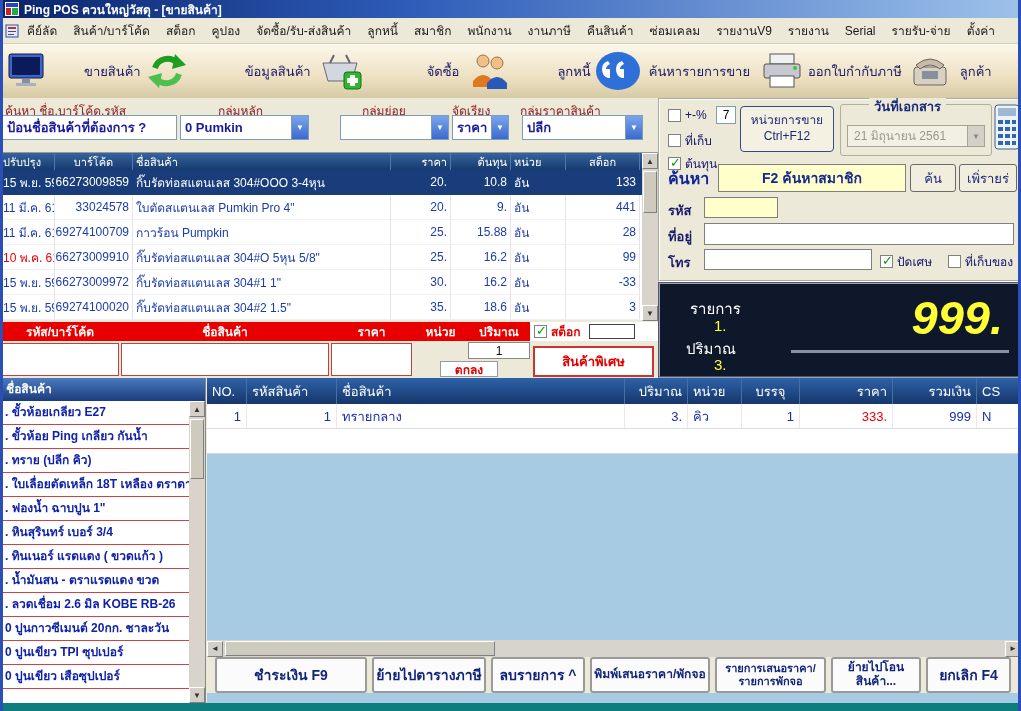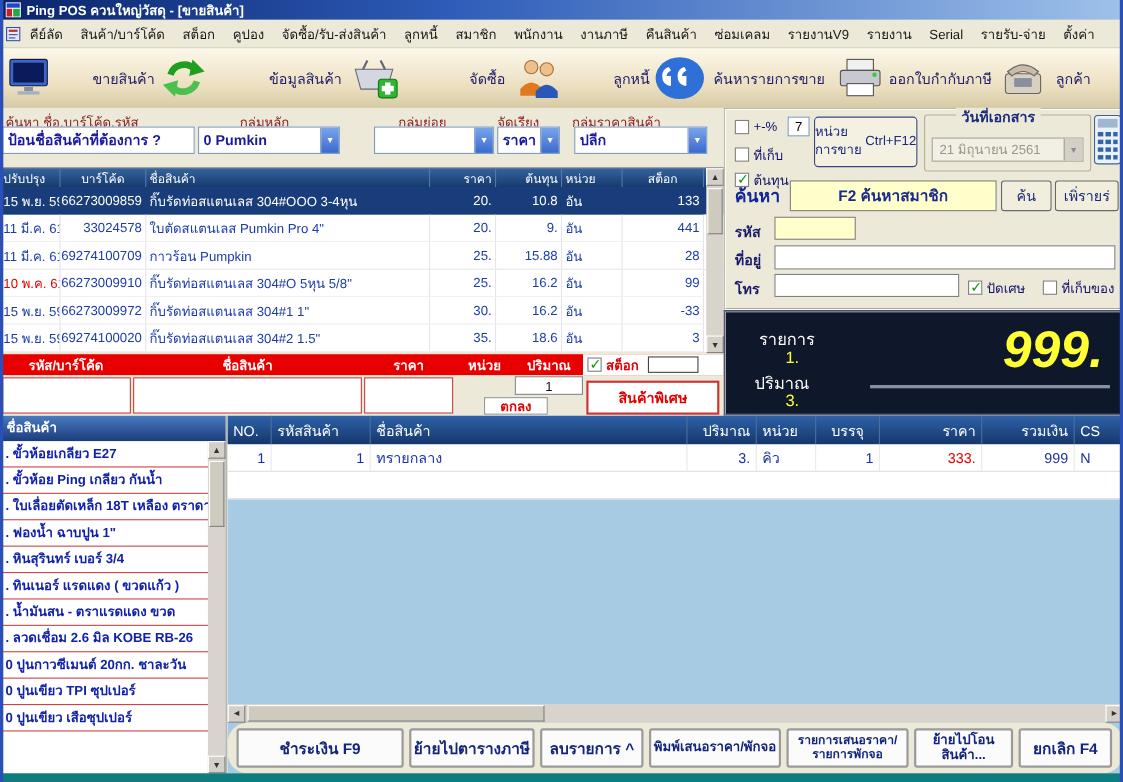--- a/index.html
+++ b/index.html
@@ -66,21 +66,21 @@
 .cb{display:inline-block;width:13px;height:13px;background:#fff;border:1px solid #808080;position:relative;flex:none;}
 .cb.checked::after{content:"✓";position:absolute;left:1px;top:-3px;font-size:13px;font-weight:bold;color:#0a9a0a;}
 .cbg{position:absolute;display:flex;align-items:center;gap:4px;font-size:12px;color:#10106a;white-space:nowrap;}
 
 
 #options{position:absolute;left:658px;top:98px;width:363px;height:184px;background:#ece9d8;border:2px groove #fffef4;}
 #g-pct{left:8px;top:8px;}
 #pct-input{position:absolute;left:56px;top:6px;width:20px;height:18px;border:1px solid #7f9db9;text-align:center;font-size:12px;}
 #g-store{left:8px;top:31px;}
 #g-cost{left:8px;top:54px;}
-#btn-unit{position:absolute;left:80px;top:6px;width:94px;height:46px;background:#f4f0e2;border:1px solid #3a4a80;border-radius:4px;font-size:12px;color:#1a2a7a;display:flex;flex-direction:row;align-items:center;justify-content:center;line-height:1.3;}
+#btn-unit{position:absolute;left:80px;top:6px;width:94px;height:46px;background:#f4f0e2;border:1px solid #3a4a80;border-radius:4px;font-size:12px;color:#1a2a7a;display:flex;flex-direction:column;align-items:center;justify-content:center;line-height:1.3;}
 #gb-date{position:absolute;left:180px;top:4px;width:152px;height:52px;border:1px solid #b4b098;border-radius:3px;}
 #gb-date-lbl{position:absolute;left:28px;top:-9px;background:#ece9d8;padding:0 5px;font-size:13px;font-weight:bold;color:#1a2a7a;white-space:nowrap;}
 #date-combo{position:absolute;left:6px;top:20px;width:138px;height:22px;background:#f2efe4;border:1px solid #a8a490;display:flex;}
 #date-val{flex:1;font-size:12px;color:#9a968a;padding-left:6px;line-height:20px;white-space:nowrap;overflow:hidden;}
 #date-btn{width:17px;background:#d4d0c8;border-left:1px solid #a8a490;color:#8a8a8a;font-size:8px;display:flex;align-items:center;justify-content:center;}
 #calc-icon{position:absolute;left:334px;top:4px;}
 #s-find-lbl{position:absolute;left:8px;top:66px;font-size:16px;font-weight:bold;color:#10259a;}
 #s-member{position:absolute;left:58px;top:64px;width:188px;height:28px;background:#ffffcc;border:1px solid #808080;font-size:14px;font-weight:bold;color:#1a2a8a;display:flex;align-items:center;justify-content:center;}
 .obtn{position:absolute;background:#f2eedd;border:1px solid #6a6a6a;border-radius:3px;font-size:13px;color:#1a2a7a;display:flex;align-items:center;justify-content:center;white-space:nowrap;}
 #btn-find{left:250px;top:64px;width:46px;height:28px;}
@@ -112,21 +112,21 @@
 
 
 #salearea{position:absolute;left:207px;top:378px;width:814px;height:325px;background:#a6cbe2;}
 .st-head{display:grid;grid-template-columns:40px 90px 288px 63px 54px 58px 93px 84px 44px;height:26px;background:linear-gradient(#2e62a8,#15366b);color:#fff;font-size:13px;}
 .st-head span{display:flex;align-items:center;padding:0 5px;border-right:1px solid #4a6f9f;overflow:hidden;white-space:nowrap;}
 .st-row{display:grid;grid-template-columns:40px 90px 288px 63px 54px 58px 93px 84px 44px;height:25px;background:#fff;font-size:13px;color:#1c2faa;}
 .st-row span{display:flex;align-items:center;padding:0 5px;border-right:1px solid #e8e8ee;border-bottom:1px solid #dde;overflow:hidden;white-space:nowrap;}
 #st-row-empty{height:25px;background:#fff;border-bottom:1px solid #cfd8e8;}
 #hscroll{position:absolute;left:0;top:262px;width:814px;height:17px;background:#d8d4cc;display:flex;align-items:center;}
 #h-thumb{height:15px;width:270px;margin:0 0 0 2px;}
-#btnrow{position:absolute;left:0;top:279px;width:814px;height:46px;background:#ece9d8;display:flex;align-items:center;padding-left:8px;gap:5px;border-radius:18px;}
+#btnrow{position:absolute;left:0;top:279px;width:814px;height:36px;background:#ece9d8;display:flex;align-items:center;padding-left:8px;gap:5px;}
 .bbtn{height:36px;background:#fbfbfb;border:2px solid #9a9a9a;border-radius:3px;color:#12257a;font-weight:bold;font-size:14px;display:flex;align-items:center;justify-content:center;text-align:center;line-height:1.15;}
 #b1{width:152px;}#b2{width:114px;}#b3{width:94px;}#b4{width:120px;font-size:12px;}#b5{width:111px;font-size:11px;}#b6{width:90px;font-size:12px;}#b7{width:85px;}
 
 
 #statusbar{position:absolute;left:0;top:703px;width:100%;height:8px;background:#0e7d7d;z-index:55;}
 </style>
 </head>
 <body>
 
 <div id="window">
@@ -405,20 +405,21 @@
     <span id="d-qty-lbl">ปริมาณ</span>
     <span id="d-qty-val">3.</span>
     <div id="d-total">999.</div>
     <div id="d-line"></div>
   </div>
 
   <div id="sidebar">
     <div id="sb-head">ชื่อสินค้า</div>
     <div class="sb-item">. ขั้วห้อยเกลียว E27</div>
     <div class="sb-item">. ขั้วห้อย Ping เกลียว กันน้ำ</div>
+    <div class="sb-item">. ทราย (ปลีก คิว)</div>
     <div class="sb-item">. ใบเลื่อยตัดเหล็ก 18T เหลือง ตราดา S</div>
     <div class="sb-item">. ฟองน้ำ ฉาบปูน 1"</div>
     <div class="sb-item">. หินสุรินทร์ เบอร์ 3/4</div>
     <div class="sb-item">. ทินเนอร์ แรดแดง ( ขวดแก้ว )</div>
     <div class="sb-item">. น้ำมันสน - ตราแรดแดง ขวด</div>
     <div class="sb-item">. ลวดเชื่อม 2.6 มิล KOBE RB-26</div>
     <div class="sb-item">0 ปูนกาวซีเมนต์ 20กก. ชาละวัน</div>
     <div class="sb-item">0 ปูนเขียว TPI ซุปเปอร์</div>
     <div class="sb-item">0 ปูนเขียว เสือซุปเปอร์</div>
     <div class="vscroll" id="sb-vscroll">

